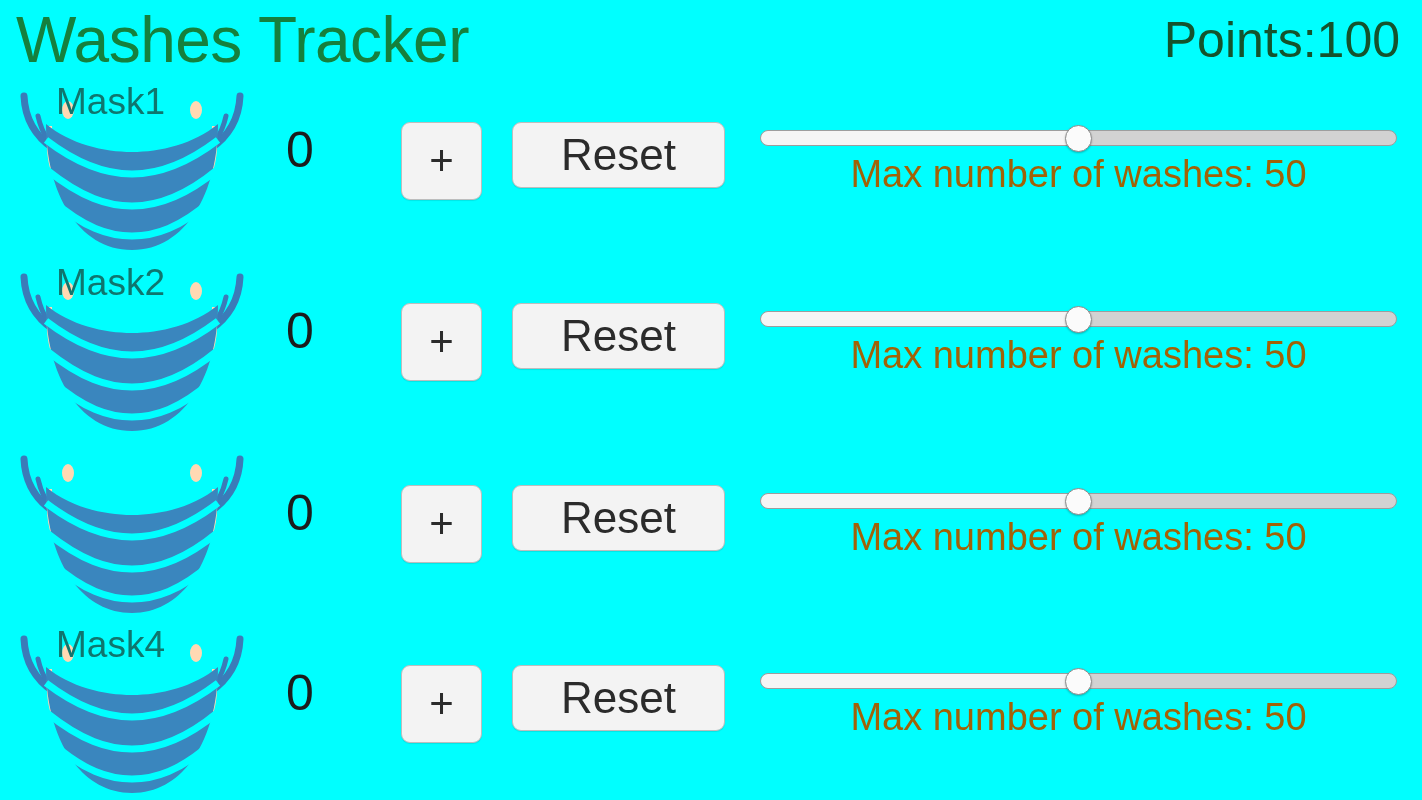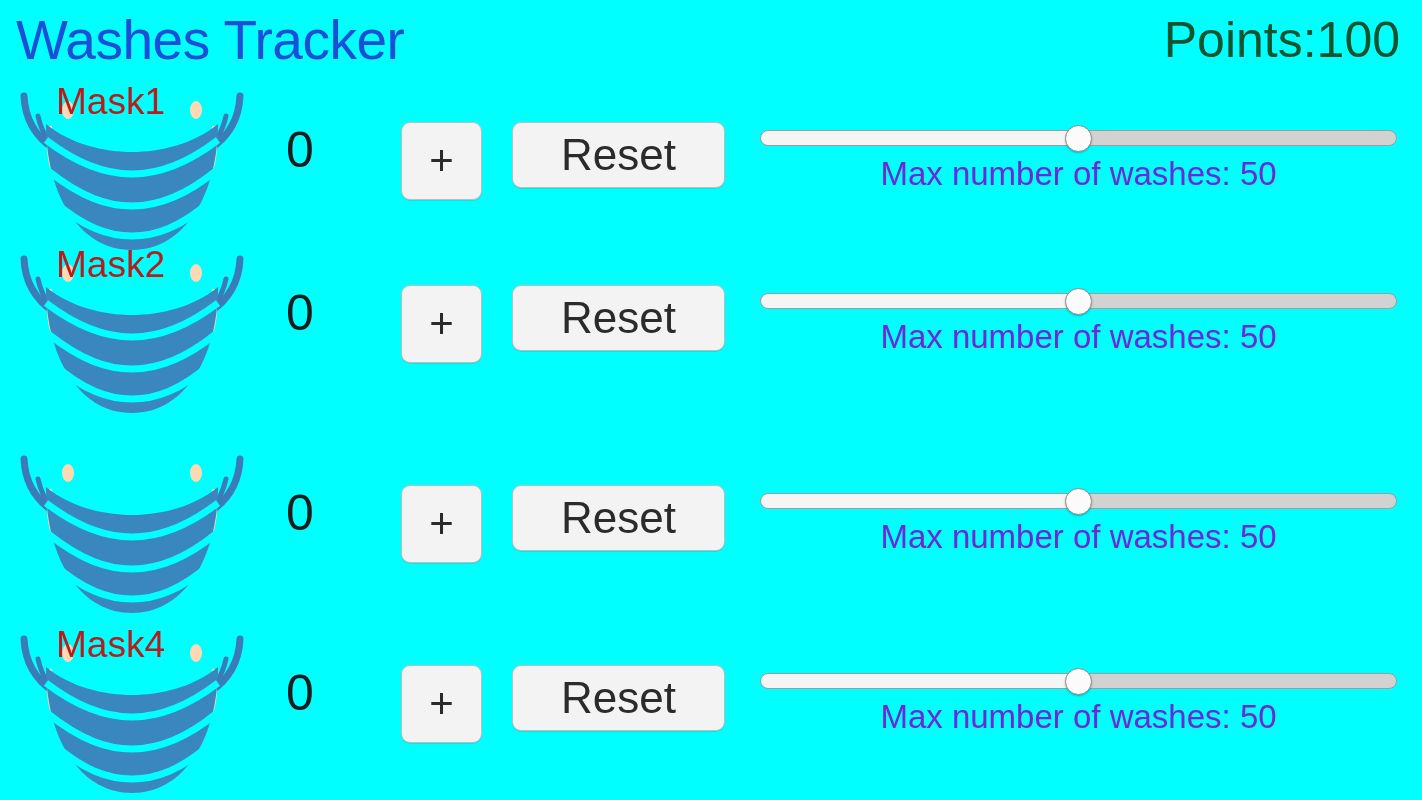--- a/index.html
+++ b/index.html
@@ -22,26 +22,26 @@
     position: absolute;
     top: 0; left: 0;
     width: 1422px;
     height: 80px;
   }
 
   #page-title {
     position: absolute;
     left: 16px;
     top: 8px;
-    font-size: 55px;
+    font-size: 64px;
     line-height: 64px;
     font-weight: normal;
     letter-spacing: -0.5px;
     white-space: nowrap;
-    color: #1d4ed8;
+    color: #15803d;
   }
 
   #points-display {
     position: absolute;
     right: 22px;
     top: 8px;
     font-size: 50px;
     line-height: 64px;
     white-space: nowrap;
     color: #14532d;
@@ -67,21 +67,21 @@
   .mask-figure svg { display: block; width: 100%; height: 100%; }
 
   .mask-label {
     position: absolute;
     left: 56px;
     top: 0px;
     width: 190px;
     font-size: 37px;
     line-height: 40px;
     white-space: nowrap;
-    color: #b91c1c;
+    color: #0f766e;
   }
 
   
   .wash-count {
     position: absolute;
     left: 286px;
     top: 38px;
     width: 70px;
     font-size: 50px;
     line-height: 60px;
@@ -163,24 +163,24 @@
     box-shadow: 0 1px 2px rgba(0,0,0,0.25);
     cursor: pointer;
   }
 
   .slider-caption {
     position: absolute;
     left: 0;
     top: 42px;
     width: 637px;
     text-align: center;
-    font-size: 33px;
+    font-size: 38px;
     line-height: 40px;
     white-space: nowrap;
-    color: #6d28d9;
+    color: #a16207;
   }
 </style>
 </head>
 <body style="background: rgb(0, 255, 255);">
 
 <div id="app-header">
   <div id="page-title">Washes Tracker</div>
   <div id="points-display">Points:100</div>
 </div>
 
@@ -215,21 +215,21 @@
 
   <div class="slider-wrap">
     <div class="slider-track">
       <div class="slider-fill" style="width: 50%;"></div>
     </div>
     <div class="slider-thumb" style="left: 50%;"></div>
     <div class="slider-caption">Max number of washes: 50</div>
   </div>
 </div>
 
-<div class="mask-row" style="top:245px;padding-left:40px;">
+<div class="mask-row" style="top:263px;padding-left:40px;">
 
   <div class="mask-figure">
     <svg viewBox="0 0 248 178" xmlns="http://www.w3.org/2000/svg">
       <path d="M16 14 C18 58, 56 86, 124 86 C192 86, 230 58, 232 14" fill="none" stroke="#3b7bb8" stroke-width="7" stroke-linecap="round"></path>
       <path d="M30 34 C34 52, 44 66, 56 74" fill="none" stroke="#3b7bb8" stroke-width="5" stroke-linecap="round"></path>
       <path d="M218 34 C214 52, 204 66, 192 74" fill="none" stroke="#3b7bb8" stroke-width="5" stroke-linecap="round"></path>
       <path d="M44 44 C44 66, 50 82, 58 92 L44 92 C38 76, 38 58, 40 44 Z" fill="#ffd9b3"></path>
       <path d="M204 44 C204 66, 198 82, 190 92 L204 92 C210 76, 210 58, 208 44 Z" fill="#ffd9b3"></path>
       <ellipse cx="60" cy="28" rx="6" ry="9" fill="#ffd9b3"></ellipse>
       <ellipse cx="188" cy="28" rx="6" ry="9" fill="#ffd9b3"></ellipse>

